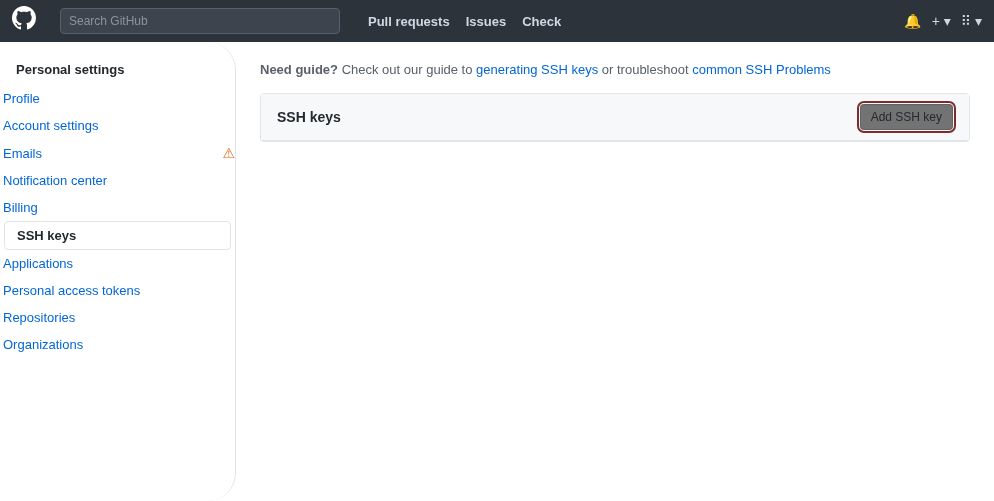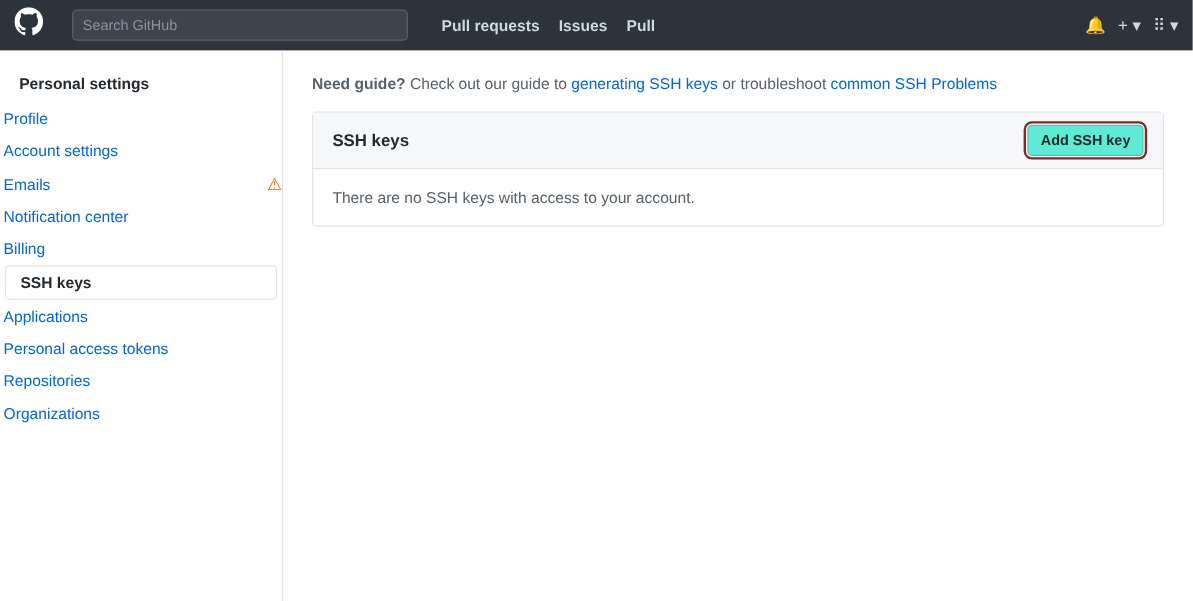--- a/index.html
+++ b/index.html
@@ -67,20 +67,21 @@
       display: flex;
       min-height: calc(100vh - 42px);
     }
 
     
     .sidebar {
       width: 236px;
       flex-shrink: 0;
       border-right: 1px solid #e1e4e8;
       padding: 16px 0;
+      border-radius: 28px;
     }
     .sidebar-header {
       font-weight: 600;
       font-size: 13px;
       color: #24292e;
       padding: 4px 16px 8px;
     }
     .sidebar-item {
       display: block;
       padding: 6px 0;
@@ -134,26 +135,26 @@
       padding: 10px 16px;
       background: #f6f8fa;
       border-bottom: 1px solid #e1e4e8;
     }
     .ssh-section-title {
       font-weight: 600;
       font-size: 14px;
       color: #24292e;
     }
     .add-ssh-btn {
-      background: #5eead4;
+      background: #737373;
       border: 1px solid rgba(27,31,35,.2);
       border-radius: 4px;
       padding: 5px 10px;
       font-size: 12px;
-      font-weight: 700;
+      font-weight: 400;
       color: #24292e;
       cursor: pointer;
       outline: 2px solid #7b2d2d;
       outline-offset: 1px;
     }
     .ssh-empty-msg {
       padding: 16px;
       color: #586069;
       font-size: 13px;
     }
@@ -166,21 +167,21 @@
     <svg height="24" width="24" viewBox="0 0 16 16" fill="white">
       <path d="M8 0C3.58 0 0 3.58 0 8c0 3.54 2.29 6.53 5.47 7.59.4.07.55-.17.55-.38 0-.19-.01-.82-.01-1.49-2.01.37-2.53-.49-2.69-.94-.09-.23-.48-.94-.82-1.13-.28-.15-.68-.52-.01-.53.63-.01 1.08.58 1.23.82.72 1.21 1.87.87 2.33.66.07-.52.28-.87.51-1.07-1.78-.2-3.64-.89-3.64-3.95 0-.87.31-1.59.82-2.15-.08-.2-.36-1.02.08-2.12 0 0 .67-.21 2.2.82.64-.18 1.32-.27 2-.27.68 0 1.36.09 2 .27 1.53-1.04 2.2-.82 2.2-.82.44 1.1.16 1.92.08 2.12.51.56.82 1.27.82 2.15 0 3.07-1.87 3.75-3.65 3.95.29.25.54.73.54 1.48 0 1.07-.01 1.93-.01 2.2 0 .21.15.46.55.38A8.013 8.013 0 0016 8c0-4.42-3.58-8-8-8z"></path>
     </svg>
   </span>
   <div class="nav-search">
     <input type="text" placeholder="Search GitHub" style="">
   </div>
   <div class="nav-links">
     <a>Pull requests</a>
     <a>Issues</a>
-    <a>Pull</a>
+    <a>Check</a>
   </div>
   <div class="nav-right">
     <span class="nav-icon">🔔</span>
     <span class="nav-icon">+ ▾</span>
     <span class="nav-icon">⠿ ▾</span>
   </div>
 </nav>
 
 <div class="page-container">
 
@@ -209,16 +210,15 @@
       <a>generating SSH keys</a>
       <span> or troubleshoot </span>
       <a>common SSH Problems</a>
     </p>
 
     <div class="ssh-section">
       <div class="ssh-section-header">
         <span class="ssh-section-title">SSH keys</span>
         <button class="add-ssh-btn">Add SSH key</button>
       </div>
-      <div class="ssh-empty-msg">There are no SSH keys with access to your account.</div>
     </div>
   </main>
 </div>
 
 </body></html>

